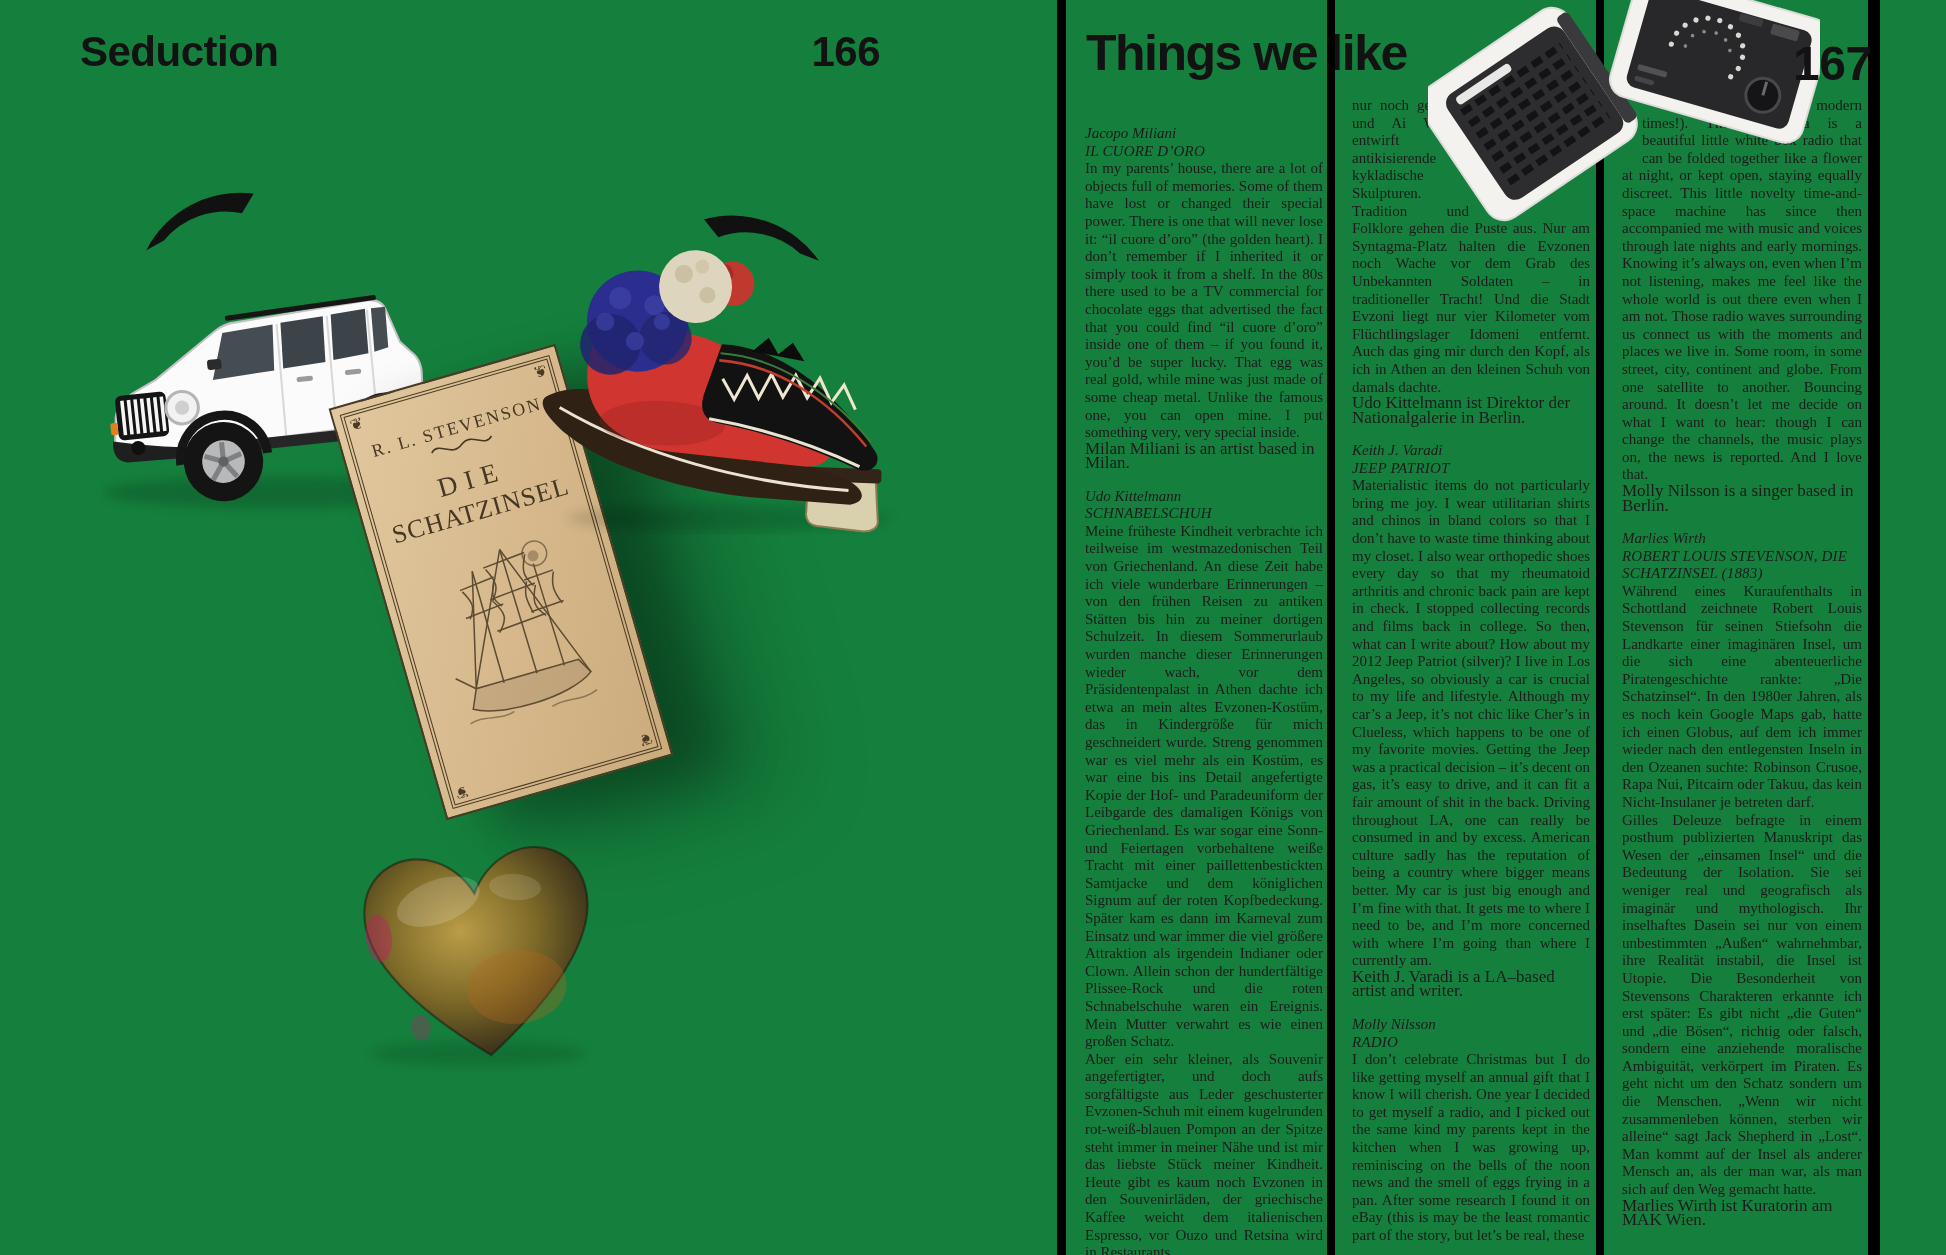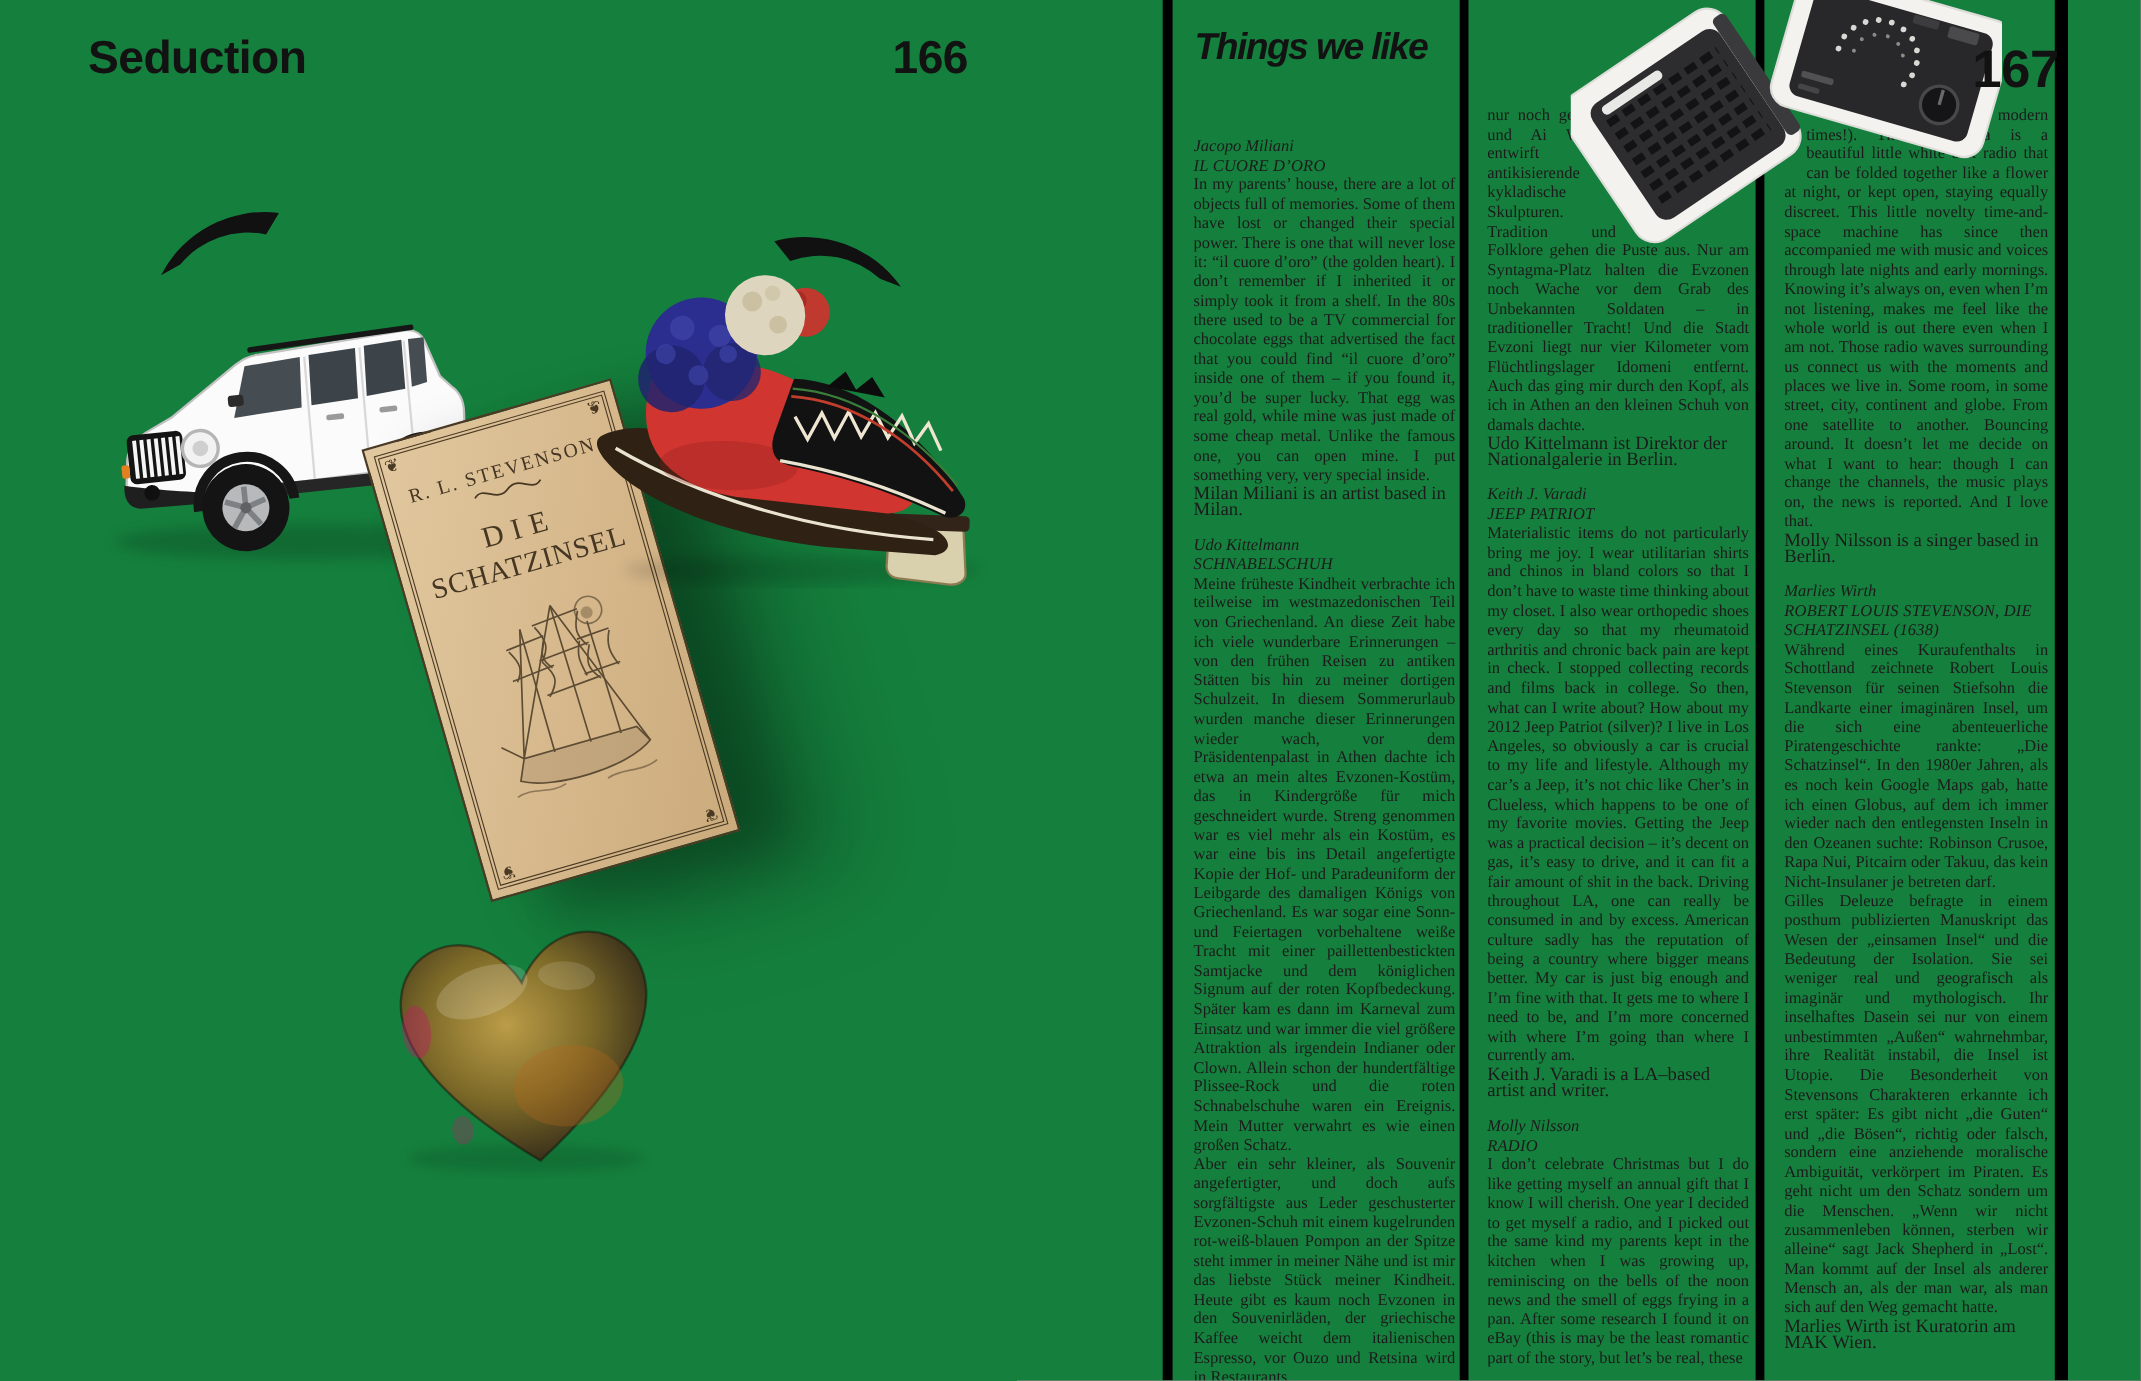--- a/index.html
+++ b/index.html
@@ -4,21 +4,21 @@
 <style>
   html,body{margin:0;padding:0;background:#888;}
   #page{position:relative;width:1946px;height:1255px;background:#15803d;overflow:hidden;
         font-family:"Liberation Serif", serif;color:#1b1b1b;}
 
   
   .mag-head{position:absolute;font-family:"Liberation Sans", sans-serif;font-weight:700;
             color:#121212;letter-spacing:-0.5px;}
   #seduction-title{left:80px;top:28px;font-size:42px;}
   #page-num-166{left:780px;top:28px;width:100px;text-align:right;font-size:42px;}
-  #things-title{left:1086px;top:24px;font-size:34px;letter-spacing:-1.5px;font-style:italic;}
+  #things-title{left:1086px;top:24px;font-size:50px;letter-spacing:-1.5px;}
   #page-num-167{left:1793px;top:36px;font-size:48px;z-index:8;}
 
   
   .vbar{position:absolute;top:0;height:1255px;background:#000;z-index:1;}
 
   
   .col{position:absolute;top:97px;font-size:15px;line-height:17.6px;z-index:2;}
   .col p{margin:0;}
   .byline{font-style:italic;}
   .gap{margin-top:17px !important;}
@@ -282,19 +282,19 @@
     <p class="credit" lang="en">Keith J. Varadi is a LA–based artist and writer.</p>
     <p class="byline gap" lang="en">Molly Nilsson</p>
     <p class="art-title" lang="en">RADIO</p>
     <p class="body" lang="en">I don’t celebrate Christmas but I do like getting myself an annual gift that I know I will cherish. One year I decided to get myself a radio, and I picked out the same kind my parents kept in the kitchen when I was growing up, reminiscing on the bells of the noon news and the smell of eggs frying in a pan. After some research I found it on eBay (this is may be the least romantic part of the story, but let’s be real, these</p>
   </div>
 
   <div class="col" style="left:1622px;width:240px;">
     <p class="body" lang="en"><span class="fa"></span><span class="fb"></span><span>are modern times!). The Brionvega is a beautiful little white box radio that can be folded together like a flower at night, or kept open, staying equally discreet. This little novelty time-and-space machine has since then accompanied me with music and voices through late nights and early mornings. Knowing it’s always on, even when I’m not listening, makes me feel like the whole world is out there even when I am not. Those radio waves surrounding us connect us with the moments and places we live in. Some room, in some street, city, continent and globe. From one satellite to another. Bouncing around. It doesn’t let me decide on what I want to hear: though I can change the channels, the music plays on, the news is reported. And I love that.</span></p>
     <p class="credit" lang="en">Molly Nilsson is a singer based in Berlin.</p>
     <p class="byline gap" lang="de">Marlies Wirth</p>
-    <p class="art-title" lang="de">ROBERT LOUIS STEVENSON, DIE SCHATZINSEL (1638)</p>
+    <p class="art-title" lang="de">ROBERT LOUIS STEVENSON, DIE SCHATZINSEL (1883)</p>
     <p class="body" lang="de">Während eines Kuraufenthalts in Schottland zeichnete Robert Louis Stevenson für seinen Stiefsohn die Landkarte einer imaginären Insel, um die sich eine abenteuerliche Piratengeschichte rankte: „Die Schatzinsel“. In den 1980er Jahren, als es noch kein Google Maps gab, hatte ich einen Globus, auf dem ich immer wieder nach den entlegensten Inseln in den Ozeanen suchte: Robinson Crusoe, Rapa Nui, Pitcairn oder Takuu, das kein Nicht-Insulaner je betreten darf.</p>
     <p class="body" lang="de">Gilles Deleuze befragte in einem posthum publizierten Manuskript das Wesen der „einsamen Insel“ und die Bedeutung der Isolation. Sie sei weniger real und geografisch als imaginär und mythologisch. Ihr inselhaftes Dasein sei nur von einem unbestimmten „Außen“ wahrnehmbar, ihre Realität instabil, die Insel ist Utopie. Die Besonderheit von Stevensons Charakteren erkannte ich erst später: Es gibt nicht „die Guten“ und „die Bösen“, richtig oder falsch, sondern eine anziehende moralische Ambiguität, verkörpert im Piraten. Es geht nicht um den Schatz sondern um die Menschen. „Wenn wir nicht zusammenleben können, sterben wir alleine“ sagt Jack Shepherd in „Lost“. Man kommt auf der Insel als anderer Mensch an, als der man war, als man sich auf den Weg gemacht hatte.</p>
     <p class="credit" lang="de">Marlies Wirth ist Kuratorin am MAK Wien.</p>
   </div>
 
 </div>
 
 </body></html>

